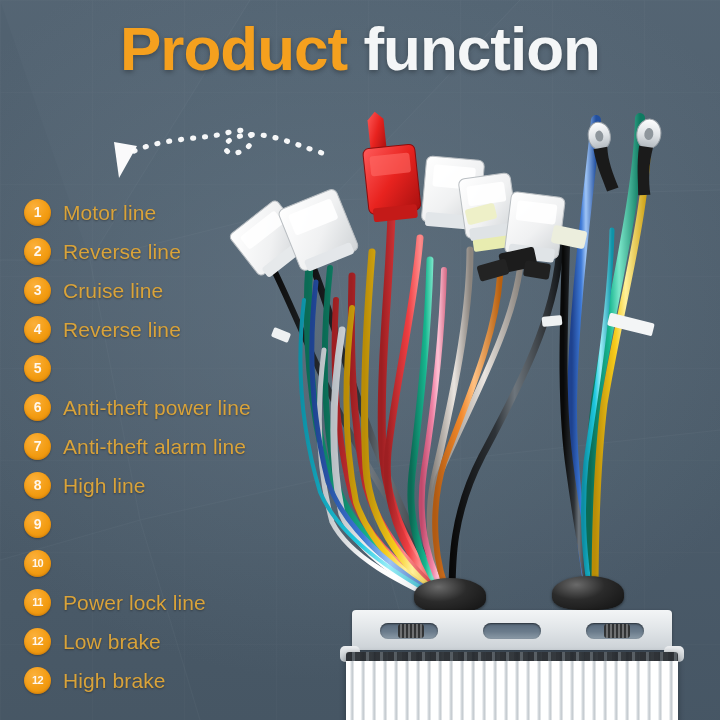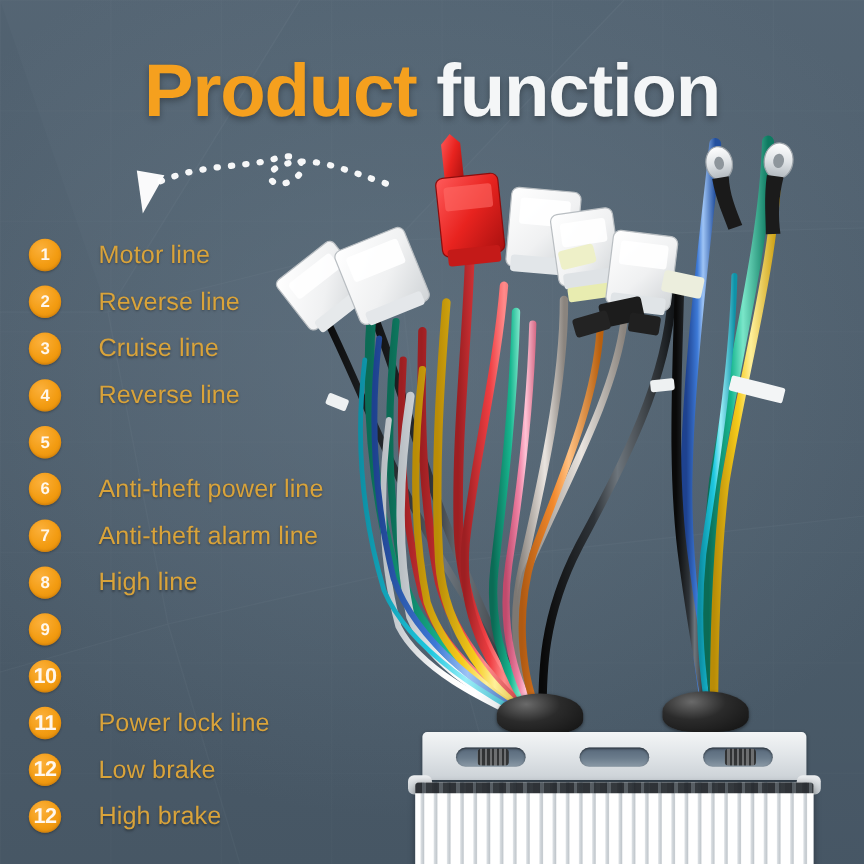--- a/index.html
+++ b/index.html
@@ -18,37 +18,37 @@
       linear-gradient(180deg, rgba(86,102,116,.45) 0%, rgba(62,77,90,.55) 100%);}
   .bg-grid{position:absolute;inset:0;opacity:.07;
     background-image:
       linear-gradient(to right, rgba(255,255,255,.55) 1px, transparent 1px),
       linear-gradient(to bottom, rgba(255,255,255,.45) 1px, transparent 1px);
     background-size:92px 92px;}
 
   
   .title{position:absolute;left:0;right:0;top:18px;text-align:center;
     font-size:62px;font-weight:bold;letter-spacing:-1px;line-height:1;
-    white-space:nowrap;text-shadow:0 2px 5px rgba(0,0,0,.30);margin-top:28px;}
+    white-space:nowrap;text-shadow:0 2px 5px rgba(0,0,0,.30);}
   .t-a{color:#F5A01E;}
   .t-b{color:#F4F6F7;}
 
   
   .arrow{position:absolute;left:110px;top:106px;width:230px;height:86px;}
 
   
   .list{position:absolute;left:24px;top:193px;width:330px;}
   .row{display:flex;align-items:center;height:39px;}
   .badge{width:27px;height:27px;flex:0 0 27px;border-radius:50%;
     background:radial-gradient(circle at 38% 30%, #FBB03B 0%, #F39C12 55%, #E08C0A 100%);
     box-shadow:0 1px 2px rgba(0,0,0,.28), inset 0 -1px 2px rgba(150,80,0,.35);
     color:#FFF7EC;font-size:14px;font-weight:bold;line-height:27px;text-align:center;
     letter-spacing:-.5px;}
-  .badge.wide{font-size:18px;}
-  .label{margin-left:31px;font-size:21px;color:#D9A33A;white-space:nowrap;
+  .badge.wide{font-size:11px;}
+  .label{margin-left:12px;font-size:21px;color:#D9A33A;white-space:nowrap;
     text-shadow:0 1px 2px rgba(0,0,0,.35);letter-spacing:.1px;}
 
   
   .photo{position:absolute;left:0;top:0;width:720px;height:720px;pointer-events:none;}
 
   
   .ctrl-wrap{position:absolute;left:352px;top:600px;width:320px;height:125px;}
   .ctrl-bracket{position:absolute;left:0;top:10px;width:320px;height:40px;border-radius:4px 4px 0 0;
     background:linear-gradient(180deg,#F3F5F6 0%,#E2E6E9 45%,#CBD1D6 100%);
     box-shadow:0 1px 3px rgba(0,0,0,.35);}

